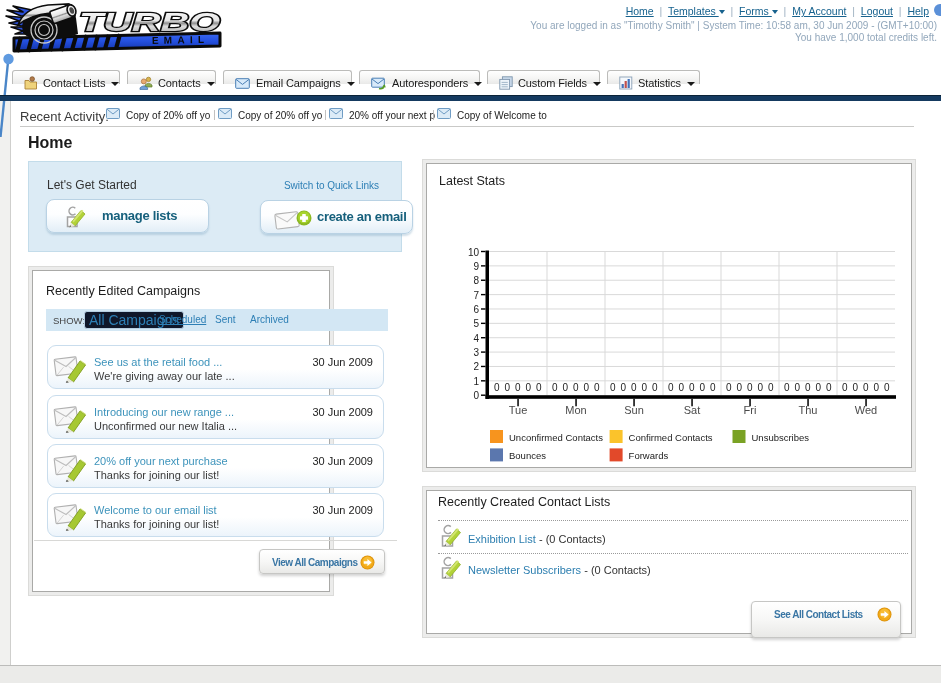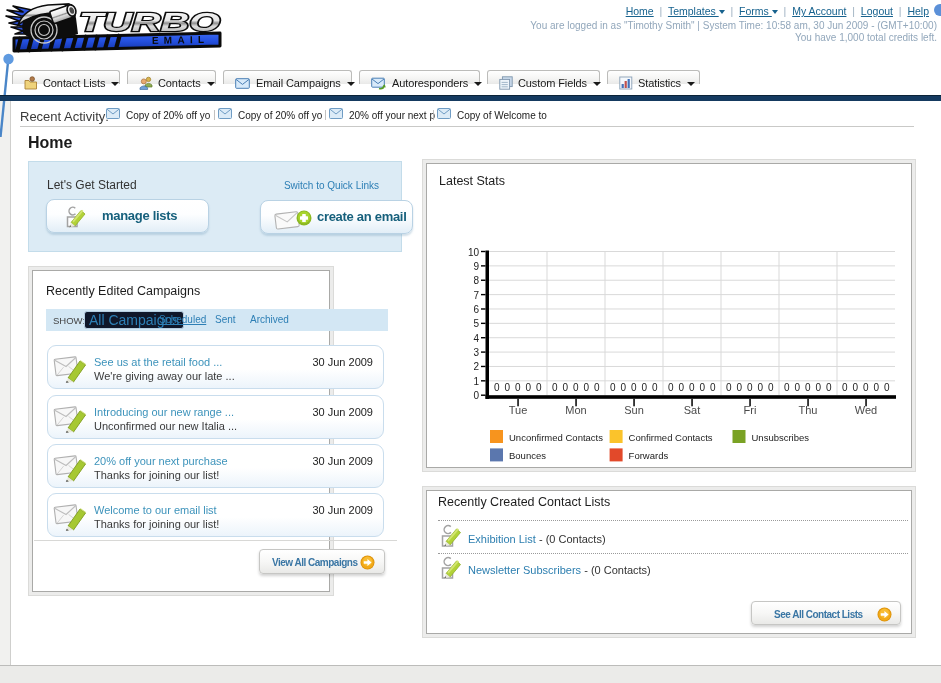--- a/index.html
+++ b/index.html
@@ -412,21 +412,21 @@
     <div class="dotline" style="left:11px;top:62px;width:470px;"></div>
     <span class="abs" style="left:13px;top:65px;"><svg width="25" height="25" viewBox="0 0 25 25">
 <path d="M10.8,2.6 A4,4 0 1 0 11,8.4" fill="none" stroke="#a3a3a3" stroke-width="1.5"></path>
 <path d="M2.5,12 L12.5,12 L12.5,22 L2.5,22 Z" fill="#fdfdfd" stroke="#a3a3a3" stroke-width="1.5"></path>
 <polygon points="6,17.5 16.5,5 20.5,8.5 10,21" fill="#b2d238" stroke="#8fae25" stroke-width="0.8"></polygon>
 <polygon points="7.3,16 17.5,4.2 19,5.5 8.6,17.4" fill="#d2e570"></polygon>
 <polygon points="6,17.5 10,21 4.2,22.6" fill="#e9e9dc"></polygon>
 <polygon points="4.2,22.6 6.3,21.2 5.2,20.2" fill="#4a4a4a"></polygon>
 </svg></span>
     <div class="abs" style="left:41px;top:73px;font-size:11px;"><a class="blink" style="color:#2d7fb0;">Newsletter Subscribers</a> <span style="color:#333;">- (0 Contacts)</span></div>
-    <div class="graybtn" style="left:324px;top:110px;width:150px;height:24px;">
+    <div class="graybtn" style="left:324px;top:110px;width:150px;height:37px;">
       <span class="abs" style="left:22px;top:7px;">See All Contact Lists</span>
       <span class="abs" style="left:125px;top:5px;"><svg width="15" height="15" viewBox="0 0 15 15">
 <circle cx="7.5" cy="7.5" r="7" fill="#d98f0a"></circle>
 <circle cx="7.5" cy="7.5" r="6.2" fill="#f2a918"></circle>
 <circle cx="7.5" cy="6.4" r="4.6" fill="#f8bc33"></circle>
 <path d="M3.8,6.2 L7.4,6.2 L7.4,4 L11.6,7.5 L7.4,11 L7.4,8.8 L3.8,8.8 Z" fill="#fff"></path>
 </svg></span>
     </div>
   </div>
 </div>

